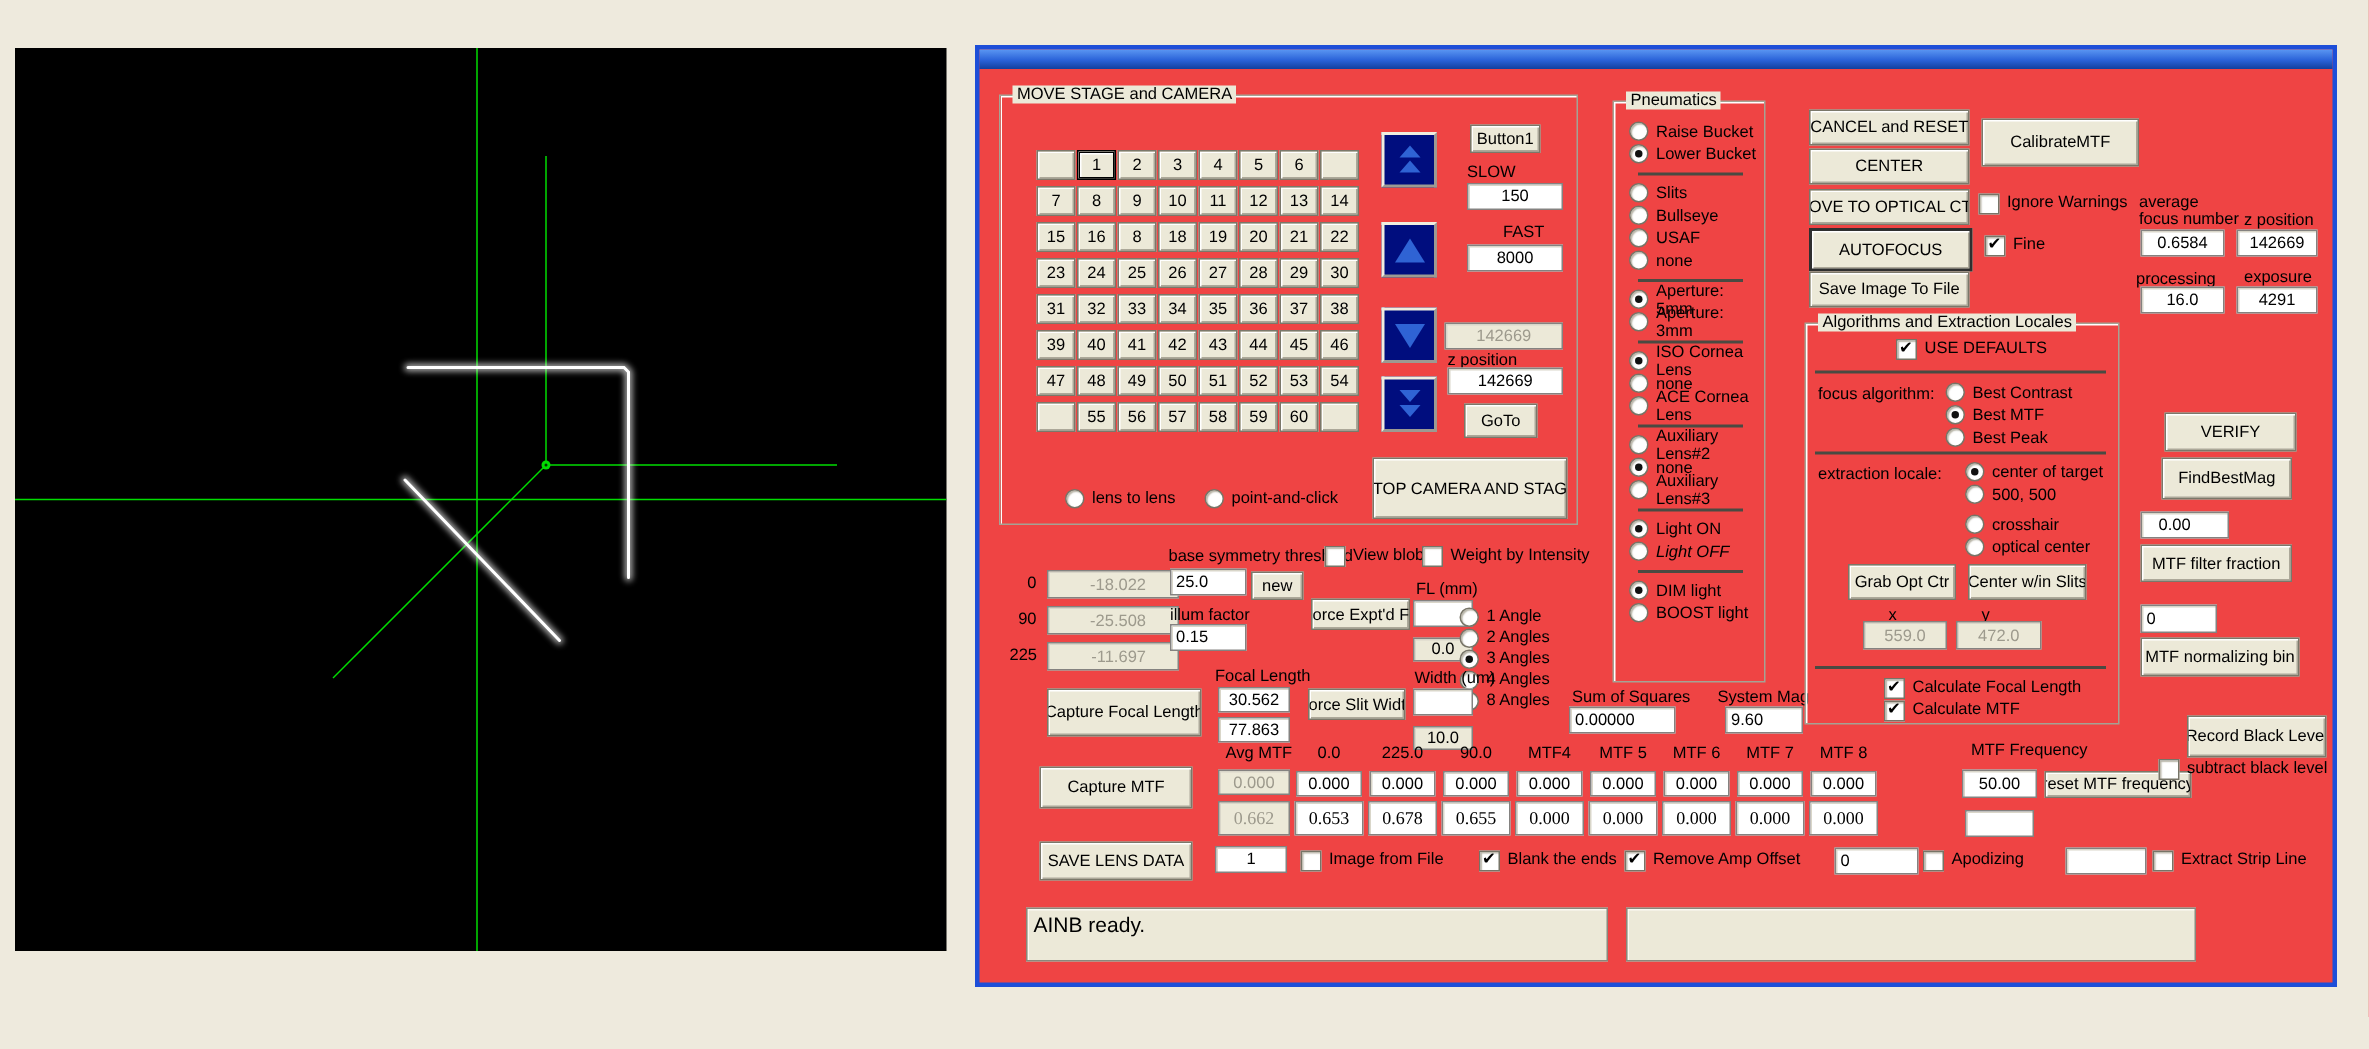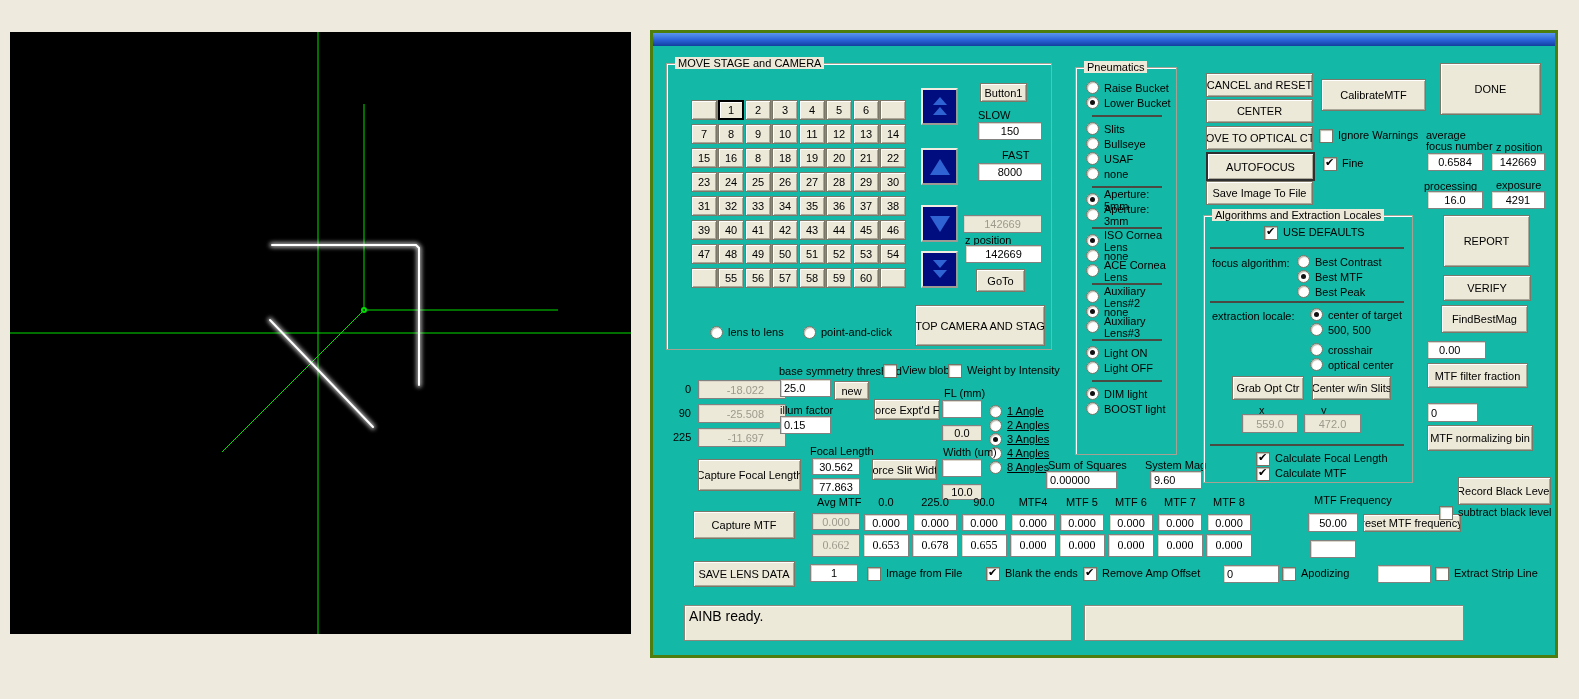--- a/index.html
+++ b/index.html
@@ -1,22 +1,22 @@
 <!DOCTYPE html>
 <html><head>
 <meta charset="utf-8">
 <style>
   html,body{margin:0;padding:0;width:1579px;height:699px;background:#eeeadd;overflow:hidden;
     font-family:"Liberation Sans",sans-serif;font-size:11px;color:#000;}
   .abs{position:absolute;}
   
   #camera{position:absolute;left:10px;top:32px;width:621px;height:602px;background:#000;}
   
-  #dlg{position:absolute;left:650px;top:30px;width:908px;height:628px;background:#14b8a6;
-    border:3px solid #4d7c0f;box-sizing:border-box;}
+  #dlg{position:absolute;left:650px;top:30px;width:908px;height:628px;background:#ef4444;
+    border:3px solid #1d4ed8;box-sizing:border-box;}
   #titlebar{position:absolute;left:0;top:0;right:0;height:13px;
     background:linear-gradient(180deg,#5a96f2 0%,#2a62d8 55%,#123f9e 100%);}
   
   .btn{position:absolute;background:#ece9d8;border:1px solid #7b786a;
     box-shadow:inset 1px 1px 0 #fff, inset -1px -1px 0 #aca899;
     display:flex;align-items:center;justify-content:center;text-align:center;
     white-space:nowrap;overflow:hidden;cursor:default;}
   .btn.def{border:2px solid #2f2f2f;}
   .field{position:absolute;background:#fff;border:1px solid #848280;
     box-shadow:inset 1px 1px 0 #d9d6c9;display:flex;align-items:center;justify-content:center;
@@ -257,21 +257,21 @@
         </div>
         <div class="rrow" style="height: 15px;">
           <span class="radio"></span>
           <span>Auxiliary Lens#3</span>
         </div>
         <hr class="sep" style="margin-right: 14px;">
         <div class="rrow" style="height: 15px;">
           <span class="radio checked"></span>
           <span>Light ON</span>
         </div>
-        <div class="rrow" style="height: 15px;">
+        <div class="rrow" style="height: 15px; font-style: italic;">
           <span class="radio"></span>
           <span>Light OFF</span>
         </div>
         <hr class="sep" style="margin-right: 14px;">
         <div class="rrow" style="height: 15px;">
           <span class="radio checked"></span>
           <span>DIM light</span>
         </div>
         <div class="rrow" style="height: 15px;">
           <span class="radio"></span>
@@ -301,21 +301,21 @@
 
   <div class="field left" style="left:127px;top:346px;width:46px;height:16px;">25.0</div>
   <div class="btn" style="left:181px;top:348px;width:33px;height:17px;">new</div>
   <span class="lbl" style="left:127px;top:371px;">illum factor</span>
   <div class="field left" style="left:127px;top:383px;width:46px;height:16px;">0.15</div>
 
   <div class="btn" style="left:221px;top:366px;width:64px;height:19px;">Force Expt'd FL</div>
   <span class="lbl" style="left:291px;top:354px;">FL (mm)</span>
   <div class="field" style="left:289px;top:367px;width:38px;height:16px;"></div>
   <div class="field beige" style="left:289px;top:392px;width:38px;height:14px;">0.0</div>
-  <div id="angles" class="abs" style="left:336px;top:371px;text-decoration:underline;">
+  <div id="angles" class="abs" style="left:320px;top:371px;">
       <div class="rrow" style="height: 14px;">
         <span class="radio"></span>
         <span>1 Angle</span>
       </div>
       <div class="rrow" style="height: 14px;">
         <span class="radio"></span>
         <span>2 Angles</span>
       </div>
       <div class="rrow" style="height: 14px;">
         <span class="radio checked"></span>
@@ -421,21 +421,20 @@
     <span class="cb"></span>
     <span>Extract Strip Line</span>
   </div>
 
   <div class="btn" style="left:553px;top:40px;width:105px;height:22px;">CANCEL and RESET</div>
   <div class="btn" style="left:553px;top:66px;width:105px;height:22px;">CENTER</div>
   <div class="btn" style="left:553px;top:93px;width:105px;height:22px;">MOVE TO OPTICAL CTR</div>
   <div class="btn def" style="left:553px;top:119px;width:105px;height:25px;">AUTOFOCUS</div>
   <div class="btn" style="left:553px;top:148px;width:105px;height:22px;">Save Image To File</div>
   <div class="btn" style="left:668px;top:46px;width:103px;height:30px;">CalibrateMTF</div>
-  <div class="btn" style="left:787px;top:30px;width:99px;height:50px;">DONE</div>
   <div class="cbrow" style="left:666px;top:96px;">
     <span class="cb"></span>
     <span>Ignore Warnings</span>
   </div>
   <div class="cbrow" style="left:670px;top:124px;">
     <span class="cb checked"></span>
     <span>Fine</span>
   </div>
   <span class="lbl" style="left:773px;top:96px;">average</span>
   <span class="lbl" style="left:773px;top:107px;">focus number</span>
@@ -499,21 +498,20 @@
     <div class="cbrow" style="left:52px;top:236px;">
       <span class="cb checked"></span>
       <span>Calculate Focal Length</span>
     </div>
     <div class="cbrow" style="left:52px;top:251px;">
       <span class="cb checked"></span>
       <span>Calculate MTF</span>
     </div>
   </div>
 
-  <div class="btn" style="left:790px;top:182px;width:85px;height:50px;">REPORT</div>
   <div class="btn" style="left:790px;top:242px;width:86px;height:24px;">VERIFY</div>
   <div class="btn" style="left:788px;top:272px;width:85px;height:26px;">FindBestMag</div>
   <div class="field left" style="left:774px;top:308px;width:46px;height:16px;padding-left:11px;">0.00</div>
   <div class="btn" style="left:774px;top:330px;width:99px;height:23px;">MTF filter fraction</div>
   <div class="field left" style="left:774px;top:370px;width:46px;height:17px;">0</div>
   <div class="btn" style="left:774px;top:392px;width:104px;height:24px;">MTF normalizing bin</div>
   <div class="btn" style="left:805px;top:444px;width:91px;height:26px;">Record Black Level</div>
   <div class="cbrow" style="left:786px;top:473px;">
     <span class="cb"></span>
     <span>subtract black level</span>

